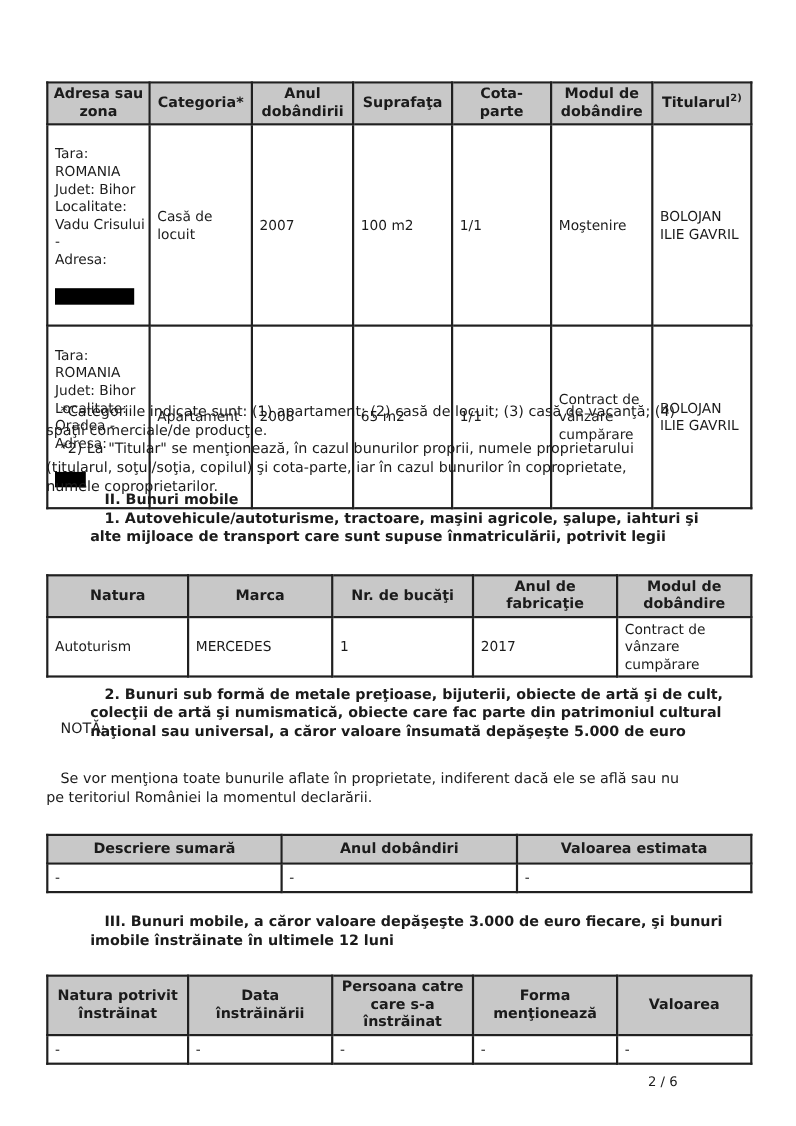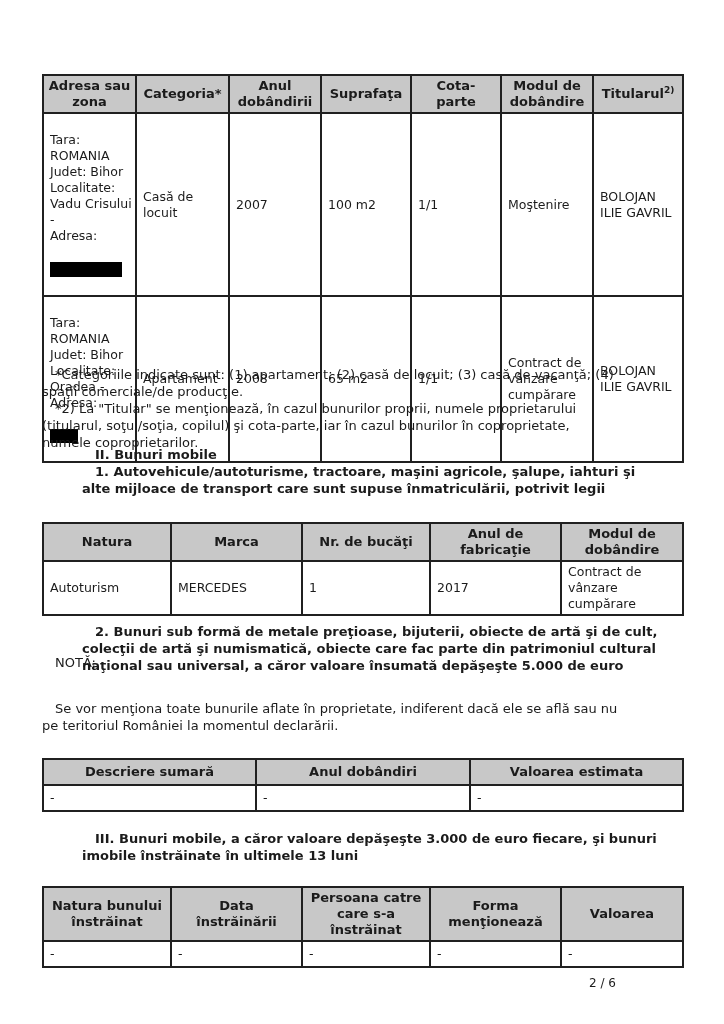--- a/index.html
+++ b/index.html
@@ -168,33 +168,33 @@
         <th>Valoarea estimata</th>
       </tr>
       <tr class="drow">
         <td>-</td>
         <td>-</td>
         <td>-</td>
       </tr>
     </tbody>
       </table>
 
-    <p class="abs s3t b">III. Bunuri mobile, a căror valoare depăşeşte 3.000 de euro fiecare, şi bunuri imobile înstrăinate în ultimele 13 luni</p>
+    <p class="abs s3t b">III. Bunuri mobile, a căror valoare depăşeşte 3.000 de euro fiecare, şi bunuri imobile înstrăinate în ultimele 12 luni</p>
 
     <table class="abs t4">
       <colgroup>
         <col style="width:128px">
           <col style="width:131px">
           <col style="width:128px">
         <col style="width:131px">
           <col style="width:122px">
       </colgroup>
       <tbody>
           <tr class="hrow">
-        <th>Natura bunului
+        <th>Natura potrivit
 înstrăinat</th>
         <th>Data
 înstrăinării</th>
         <th>Persoana catre
 care s-a
 înstrăinat</th>
         <th>Forma menţionează</th>
         <th>Valoarea</th>
       </tr>
       <tr class="drow">

